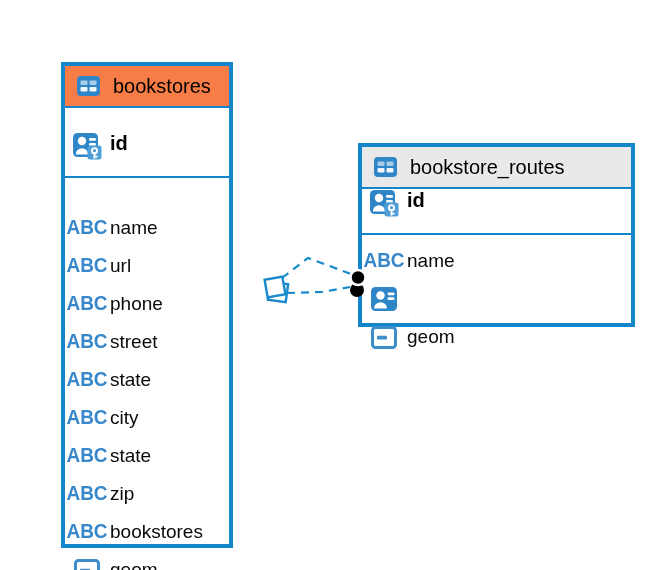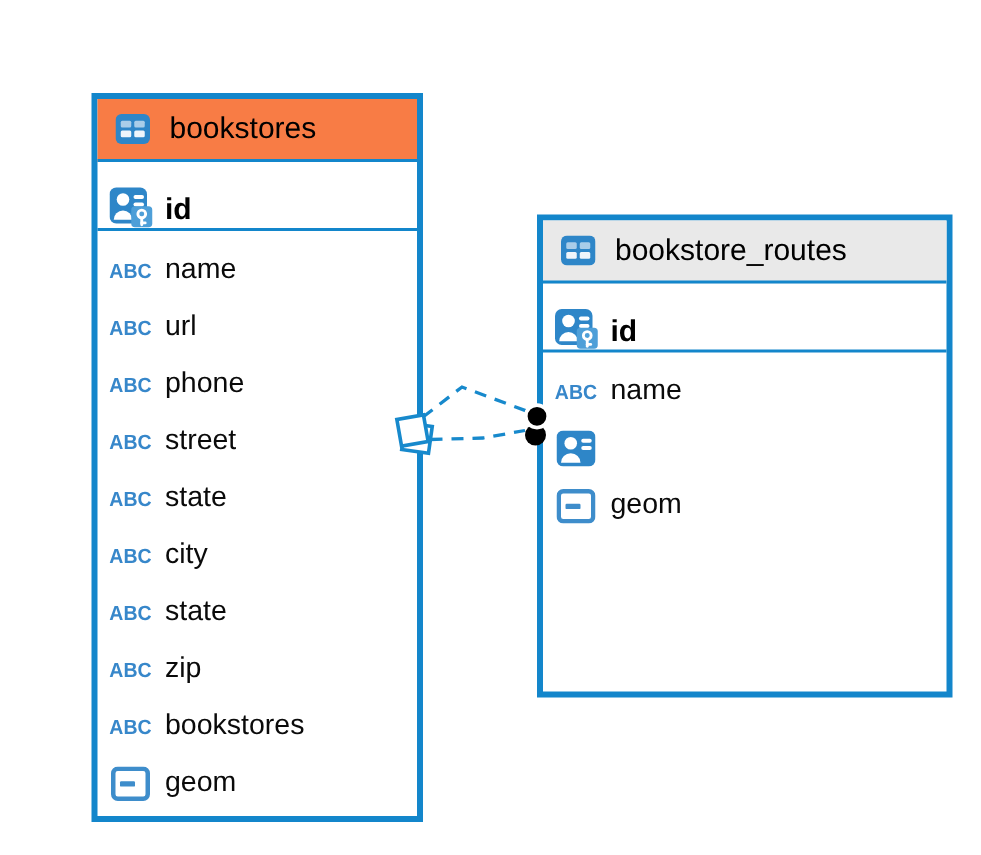--- a/index.html
+++ b/index.html
@@ -4,40 +4,40 @@
 <style>
   html,body{margin:0;padding:0;background:#ffffff;}
   .canvas{
     position:relative;width:654px;height:570px;background:#ffffff;
     font-family:"Liberation Sans", sans-serif;overflow:hidden;
   }
   .erd-table{
     position:absolute;background:#ffffff;border:4px solid #1386CB;
     box-sizing:border-box;display:flex;flex-direction:column;
   }
-  .tbl-bookstores{left:61px;top:62px;width:221px;height:486px;}
-  .tbl-routes{left:358px;top:143px;width:277px;height:322px;}
+  .tbl-bookstores{left:61px;top:62px;width:172px;height:486px;gap:24px;}
+  .tbl-routes{left:358px;top:143px;width:277px;height:184px;}
   .t-header{
     flex:none;height:40px;display:flex;align-items:center;gap:9px;
     padding:0 6px 0 7px;border-bottom:2px solid #1386CB;
     font-size:20px;color:#000;white-space:nowrap;
   }
   .pk-row{
-    flex:none;height:44px;display:flex;align-items:flex-end;gap:7px;
+    flex:none;height:44px;display:flex;align-items:flex-start;gap:7px;
     padding:0 4px 0 6px;border-bottom:2px solid #1386CB;
     font-weight:bold;font-size:20px;color:#000;
   }
   .cols{flex:1;display:flex;flex-direction:column;padding-top:7px;}
   .col-row{
     flex:none;height:38px;display:flex;align-items:center;gap:7px;
     padding:0 4px 0 6px;font-size:19px;color:#0a0a0a;white-space:nowrap;
   }
   .icon{width:32px;flex:none;display:flex;justify-content:center;align-items:center;}
   .abc{
-    font-weight:700;font-size:13px;color:#3787CA;letter-spacing:0px;
+    font-weight:700;font-size:19px;color:#3787CA;letter-spacing:0px;
     transform:scaleY(1.05);
   }
   .overlay{position:absolute;left:0;top:0;z-index:5;pointer-events:none;}
   .dash{fill:none;stroke:#1789CC;stroke-width:2.2;stroke-dasharray:8 6;}
   .sq{fill:#ffffff;stroke:#1789CC;stroke-width:2.4;}
 </style>
 </head>
 <body>
 
 <div class="canvas">

